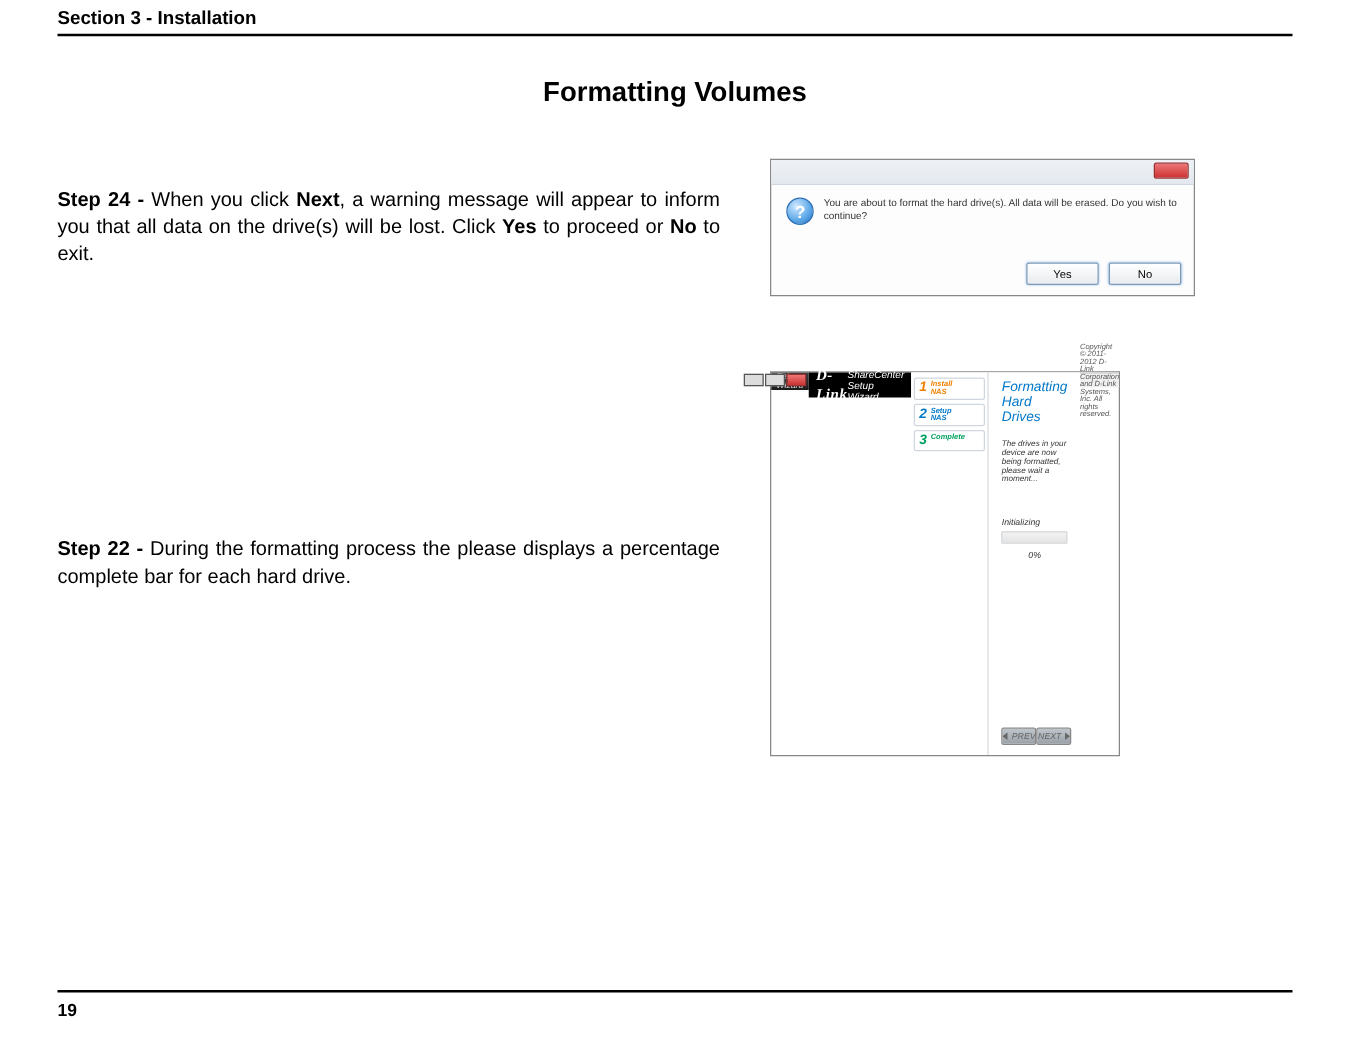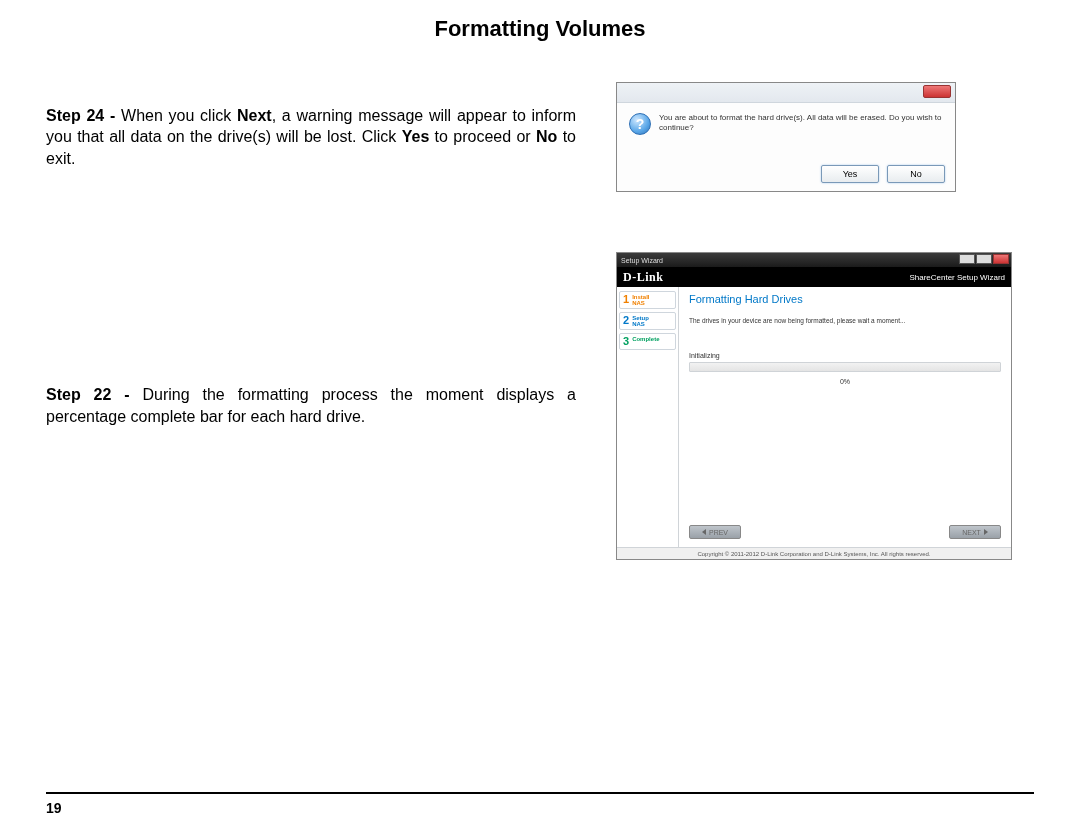--- a/index.html
+++ b/index.html
@@ -18,21 +18,21 @@
     font-weight: 700;
     font-size: 15px;
     padding-top: 6px;
     padding-bottom: 4px;
     border-bottom: 2px solid #000;
   }
   .page-title {
     text-align: center;
     font-weight: 700;
     font-size: 22px;
-    margin: 16px 0 40px;
+    margin: 32px 0 40px;
   }
   .step-row {
     display: flex;
     align-items: center;
     gap: 40px;
     margin-bottom: 60px;
   }
   .step-text {
     flex: 0 0 530px;
     font-size: 16px;
@@ -91,28 +91,29 @@
     width: 58px; height: 18px;
     background: linear-gradient(#fff,#e8ecef);
     border: 1px solid #7a99b8;
     border-radius: 2px;
     font-size: 9px;
     display: flex; align-items: center; justify-content: center;
     box-shadow: 0 0 2px rgba(100,160,220,.6);
   }
   
   .wiz-outer {
-    width: 396px;
+    width: 280px;
     height: 308px;
     background: #fff;
     font-family: Tahoma, Arial, sans-serif;
     font-size: 8px;
     position: relative;
     display: flex;
-    flex-direction: column;
+    flex-direction: row;
+    font-style: italic;
   }
   .wiz-title {
     height: 14px;
     background: linear-gradient(#3b3b3b,#1b1b1b);
     color: #ddd;
     display: flex; align-items: center;
     padding: 0 4px;
     font-size: 7px;
     position: relative;
   }
@@ -209,20 +210,21 @@
     display: flex;
     justify-content: space-between;
     font-weight: 700;
     font-size: 14px;
   }
 </style>
 </head>
 <body>
 
 <div class="page">
+  <div class="section-head">Section 3 - Installation</div>
 
   <div class="page-title">Formatting Volumes</div>
 
   <div class="step-row">
     <div class="step-text">
       <span class="b">Step 24 - </span><span>When you click </span><span class="b">Next</span><span>, a warning message will appear to inform you that all data on the drive(s) will be lost. Click </span><span class="b">Yes</span><span> to proceed or </span><span class="b">No</span><span> to exit.</span>
     </div>
 
     <div class="shot dlg">
       <div class="dlg-top">
@@ -235,21 +237,21 @@
       <div class="dlg-btns">
         <div class="dlg-btn">Yes</div>
         <div class="dlg-btn">No</div>
       </div>
     </div>
   </div>
 
   <div class="step-row">
     <div class="step-text">
       <p>
-        <span class="b">Step 22 - </span><span>During the formatting process the moment displays a percentage complete bar for each hard drive.</span>
+        <span class="b">Step 22 - </span><span>During the formatting process the please displays a percentage complete bar for each hard drive.</span>
       </p>
     </div>
 
     <div class="shot wiz-outer">
       <div class="wiz-title">
         <span>Setup Wizard</span>
         <div class="winbtns">
           <div class="winbtn"></div>
           <div class="winbtn"></div>
           <div class="winbtn close"></div>

